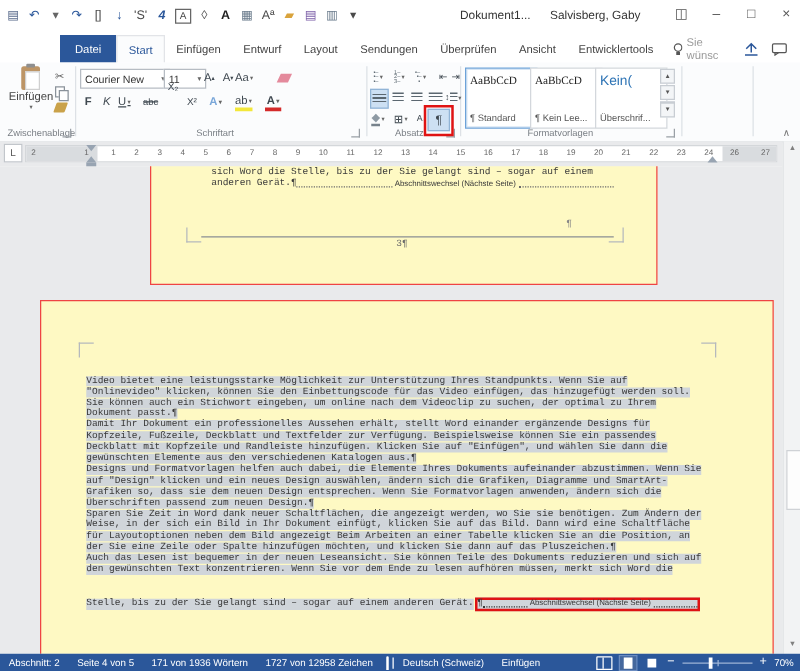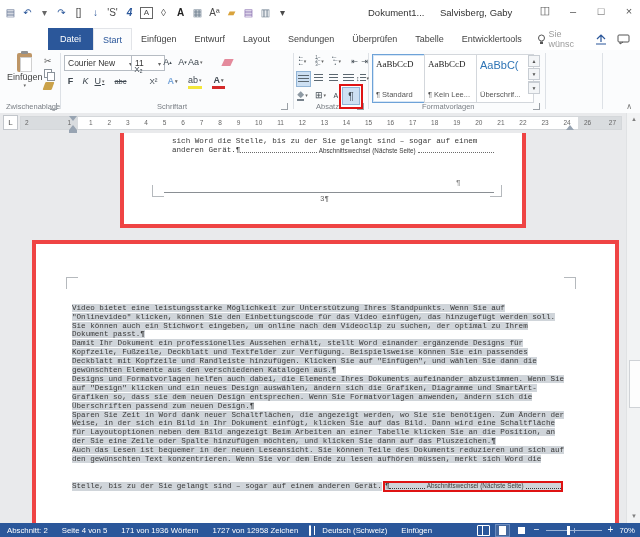--- a/index.html
+++ b/index.html
@@ -57,21 +57,21 @@
   .rulerstrip{position:absolute;left:20px;top:3px;width:602px;height:14px;background:#fff;border:1px solid #d4d7da;box-sizing:border-box;}
   .rulergray{position:absolute;top:0;height:12px;background:#d9dcdf;}
   .rnum{font-size:6.5px;color:#666;line-height:12px;}
   .rflex{position:absolute;top:0;display:flex;justify-content:space-between;}
   .tri{position:absolute;width:0;height:0;border-left:4px solid transparent;border-right:4px solid transparent;}
   .tri.down{border-top:5px solid #98a4b2;}
   .tri.up{border-bottom:5px solid #98a4b2;}
   .indentbox{position:absolute;width:8px;height:4px;background:#98a4b2;}
   
   .docarea{left:0;top:133px;width:626px;height:390px;background:#e9eaec;overflow:hidden;}
-  .page{position:absolute;background:#ffffff;border:4px solid #ef4444;box-sizing:border-box;overflow:hidden;}
+  .page{position:absolute;background:#fef9c3;border:1px solid #ef4444;box-sizing:border-box;overflow:hidden;}
   .mono{font-family:"Liberation Mono",monospace;font-size:7.6px;color:#3a3a3a;white-space:pre;line-height:8.9px;}
   .sel{background:#d0d5da;}
   .docline{height:8.9px;white-space:pre;}
   .leader{flex:1;border-bottom:1px dotted #6b6b6b;height:4px;}
   .breaklabel{font-family:"Liberation Sans",sans-serif;font-size:6.3px;color:#3a3a3a;white-space:nowrap;padding:0 2px;}
   .cm{position:absolute;width:11px;height:11px;}
   .cm.tl{border-left:1px solid #b5b9bd;border-top:1px solid #b5b9bd;}
   .cm.tr{border-right:1px solid #b5b9bd;border-top:1px solid #b5b9bd;}
   .cm.bl{border-left:1px solid #b5b9bd;border-bottom:1px solid #b5b9bd;}
   .cm.br{border-right:1px solid #b5b9bd;border-bottom:1px solid #b5b9bd;}
@@ -130,21 +130,21 @@
 
   <div class="abs tabrow">
     <div style="display:flex;padding-left:48px;">
       <div class="tab file">Datei</div>
         <div class="tab active">Start</div>
         <div class="tab">Einfügen</div>
         <div class="tab">Entwurf</div>
         <div class="tab">Layout</div>
         <div class="tab">Sendungen</div>
         <div class="tab">Überprüfen</div>
-        <div class="tab">Tabelle</div>
+        <div class="tab">Ansicht</div>
         <div class="tab">Entwicklertools</div>
     </div>
     <div class="tellme">
       <svg width="9" height="11">
           <circle cx="4.5" cy="4" r="3" fill="none" stroke="#555" stroke-width="1"></circle>
           <rect x="3" y="7.5" width="3" height="2.5" fill="#555"></rect>
         </svg>
       <span>Sie wünsc</span>
     </div>
     <div class="tabicons">
@@ -296,21 +296,21 @@
     <div>
       <div class="stylecard selected" style="left: 372px; top: 4px;">
           <span class="sample">AaBbCcD</span>
           <span class="slabel">¶ Standard</span>
         </div>
         <div class="stylecard" style="left: 424px; top: 4px;">
           <span class="sample">AaBbCcD</span>
           <span class="slabel">¶ Kein Lee...</span>
         </div>
         <div class="stylecard heading" style="left: 476px; top: 4px;">
-          <span class="sample">AaBbC(</span>
+          <span class="sample">Kein(</span>
           <span class="slabel">Überschrif...</span>
         </div>
     </div>
     <div class="scrollmini" style="left:528px;top:5px;">
       <span>▲</span>
       <span>▼</span>
       <span style="border-top-width:2px;">▼</span>
     </div>
     <span class="grouplabel" style="left:422px;">Formatvorlagen</span>
     <span class="launcher" style="left:533px;"></span>

